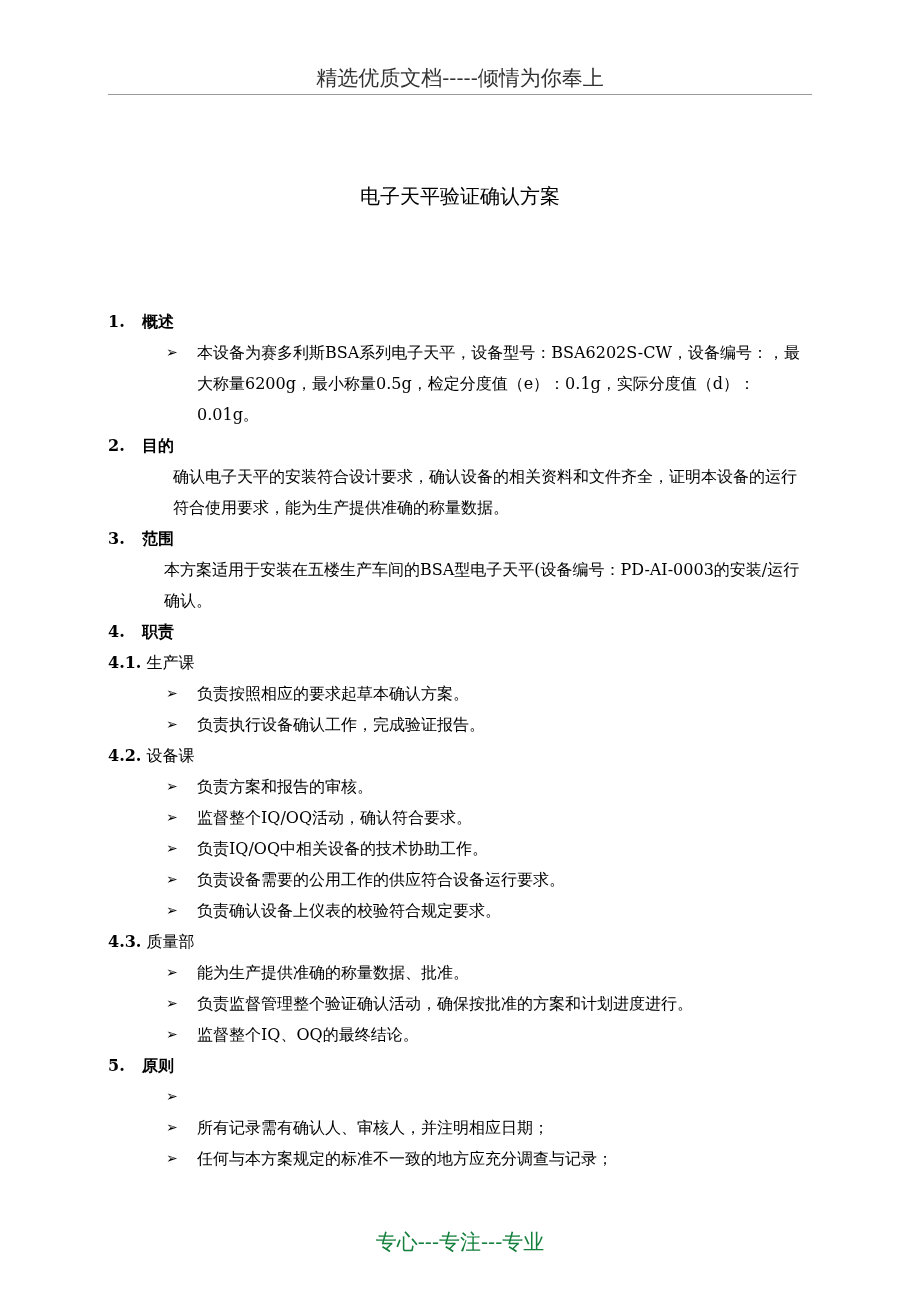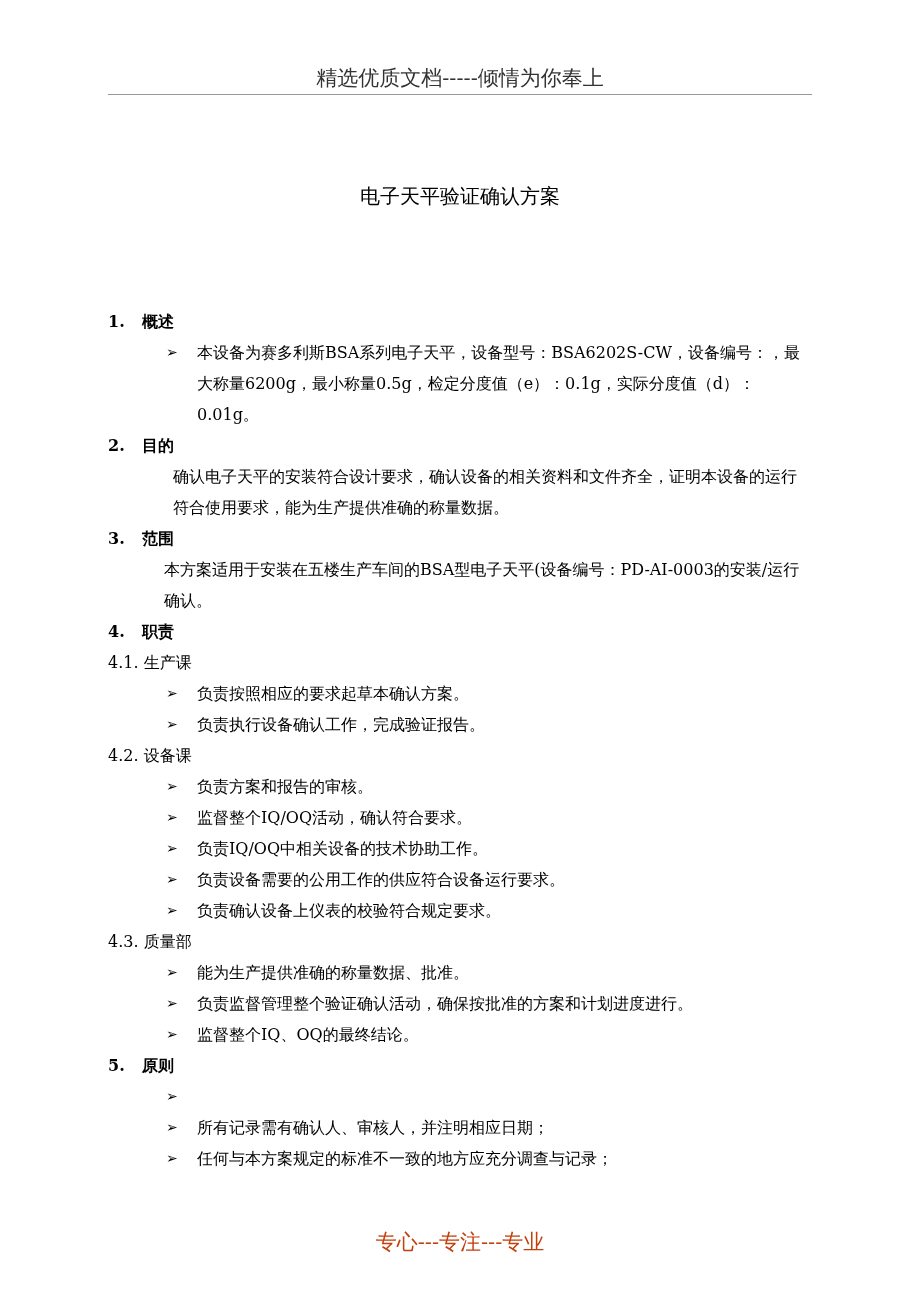--- a/index.html
+++ b/index.html
@@ -8,27 +8,27 @@
   .header { position: absolute; left: 0; top: 64px; width: 920px; text-align: center;
             font-size: 21px; color: #333; letter-spacing: 0px; }
   .header-rule { position: absolute; left: 108px; top: 94px; width: 704px; height: 0;
                  border-top: 1px solid #999; }
   .doc-title { position: absolute; left: 0; top: 183px; width: 920px; text-align: center;
                font-size: 20px; }
   .body { position: absolute; left: 108px; top: 306px; width: 704px; font-size: 16px; }
   .h1 { font-weight: bold; height: 31px; line-height: 31px; display: flex; }
   .h1 .num { width: 34px; }
   .h2 { height: 31px; line-height: 31px; }
-  .h2 .num { font-weight: normal; }
+  .h2 .num { font-weight: bold; }
   .bullet { display: flex; line-height: 31px; padding-left: 58px; }
   .bullet .arrow { width: 31px; flex: none; font-size: 14px; }
   .bullet .txt { flex: 1; }
   .para { line-height: 31px; }
   .footer { position: absolute; left: 0; top: 1228px; width: 920px; text-align: center;
-            font-size: 21px; color: #c2410c; }
+            font-size: 21px; color: #15803d; }
 </style>
 </head>
 <body>
 
 <div class="header">精选优质文档-----倾情为你奉上</div>
 <div class="header-rule"></div>
 <div class="doc-title">电子天平验证确认方案</div>
 
 <div class="body">
   <div class="h1">

